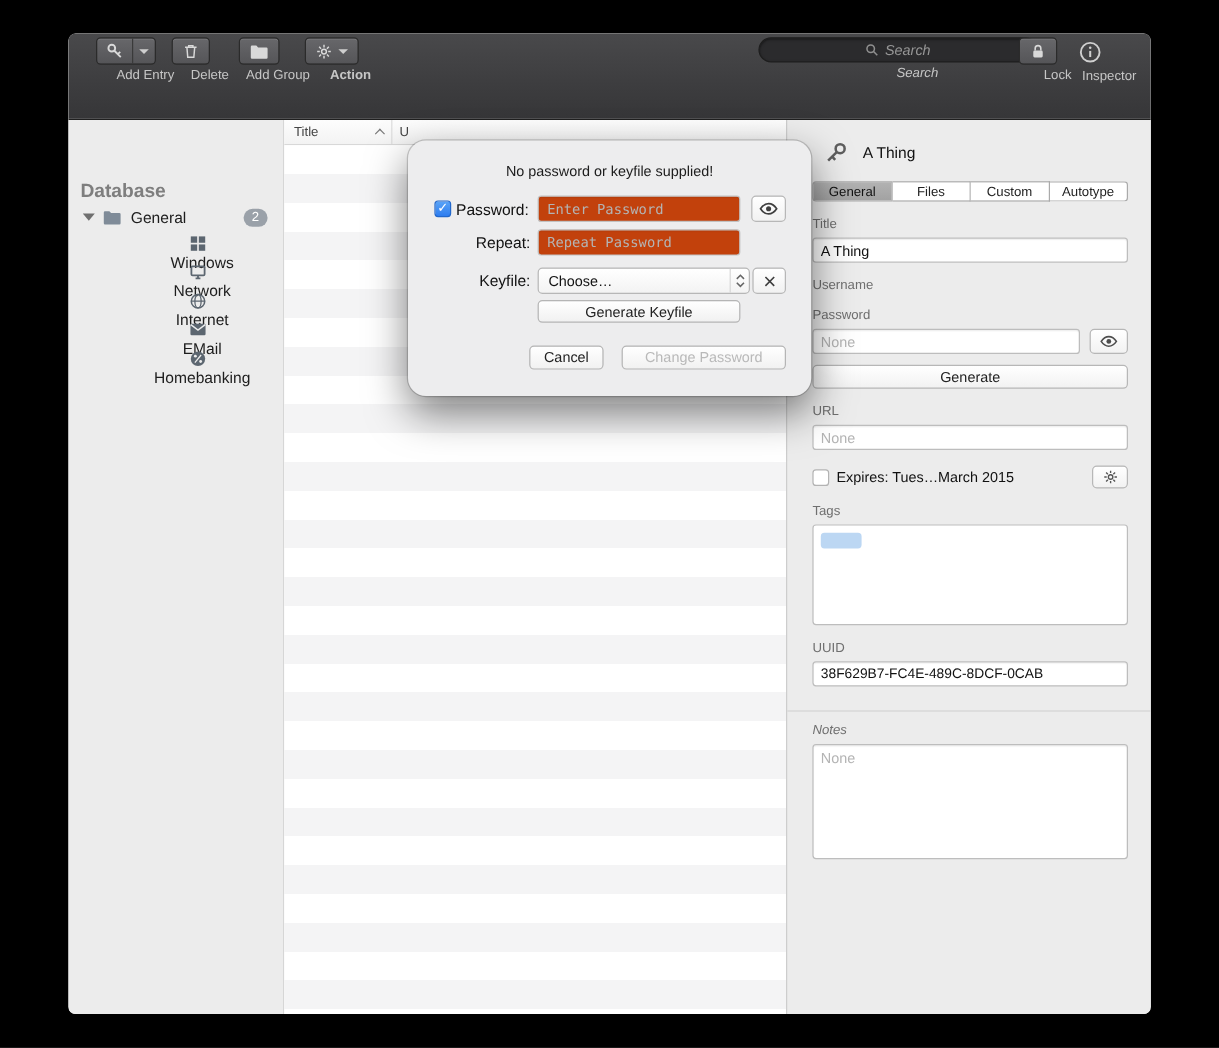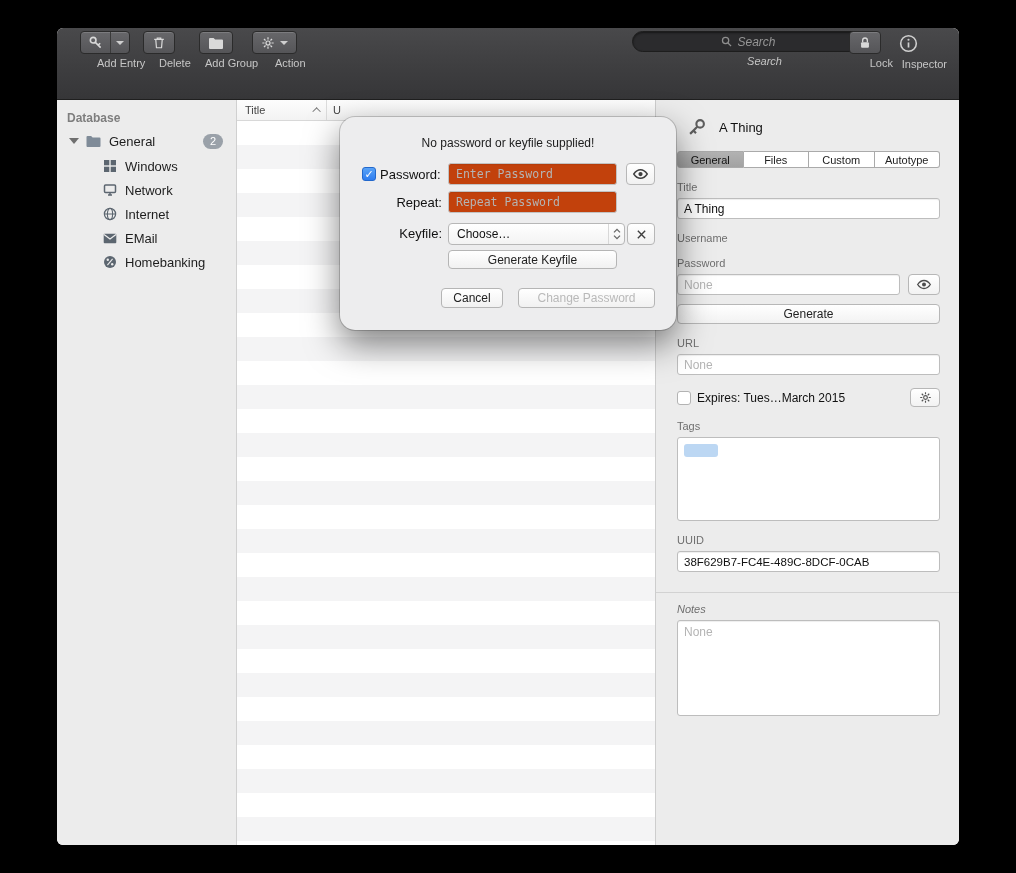--- a/index.html
+++ b/index.html
@@ -33,39 +33,39 @@
             background:linear-gradient(#67676a,#555558); border:1px solid #2b2b2b; border-radius:4px;
             color:#d9d9d9; box-shadow:inset 0 1px 0 rgba(255,255,255,.14); }
   .tb-btn.split { padding:0; }
   .tb-btn.split .part { display:flex; align-items:center; justify-content:center; height:100%; padding:0 7px; }
   .tb-btn.split .part + .part { border-left:1px solid #3a3a3a; padding:0 5px; }
   .caret-down { width:0; height:0; border-left:4px solid transparent; border-right:4px solid transparent;
                 border-top:4px solid #cfcfcf; }
   .g-addentry { left:8px; }
   .g-delete   { left:70px; }
   .g-addgroup { left:116px; }
-  .g-action   { left:186px; }
+  .g-action   { left:186px;font-weight:bold; }
   .g-search   { right:94px; width:233px;font-style:italic; }
   .g-lock     { right:66px; }
   .g-insp     { right:12px; }
   .searchfield { width:233px; height:21px; border-radius:11px; background:#2b2b2d; border:1px solid #1d1d1d;
                  display:flex; align-items:center; justify-content:center; gap:5px; color:#969696; font-size:12px;
                  box-shadow:inset 0 1px 2px rgba(0,0,0,.5); }
   .icon-only-btn { height:23px; width:30px; }
   .insp-icon-btn { height:24px; display:flex; align-items:center; justify-content:center; color:#cfcfcf; }
 
   
   .content { position:absolute; top:72px; bottom:0; left:0; right:0; display:flex; }
 
   
   .sidebar { width:180px; background:#ececec; border-right:1px solid #d0d0d0; padding-top:6px; flex:none; }
-  .side-header { height:22px; padding:5px 10px 0; font-size:12px; font-weight:bold; color:#7e7e7e; }
+  .side-header { height:22px; padding:5px 10px 0; font-size:16px; font-weight:bold; color:#7e7e7e;margin-top:40px; }
   .side-item { height:24px; display:flex; align-items:center; font-size:13px; color:#1d1d1d; }
   .side-item.root { height:26px; padding-left:12px; }
-  .side-item.child { padding-left:44px; }
+  .side-item.child { padding-left:44px;flex-direction:column; }
   .disclosure { width:0; height:0; border-left:5px solid transparent; border-right:5px solid transparent;
                 border-top:6px solid #6f6f6f; margin-right:6px; }
   .side-icon { width:17px; height:17px; margin-right:7px; display:flex; align-items:center; justify-content:center;
                color:#5c6670; flex:none; }
   .badge { margin-left:auto; margin-right:13px; background:#9aa1a9; color:#fff; font-size:11px;
            border-radius:9px; padding:1px 7px; line-height:13px; }
 
   
   .list { flex:1; background:#fff; display:flex; flex-direction:column; min-width:0; }
   .list-header { height:21px; flex:none; background:linear-gradient(#fdfdfd,#f3f3f3); border-bottom:1px solid #d8d8d8;

